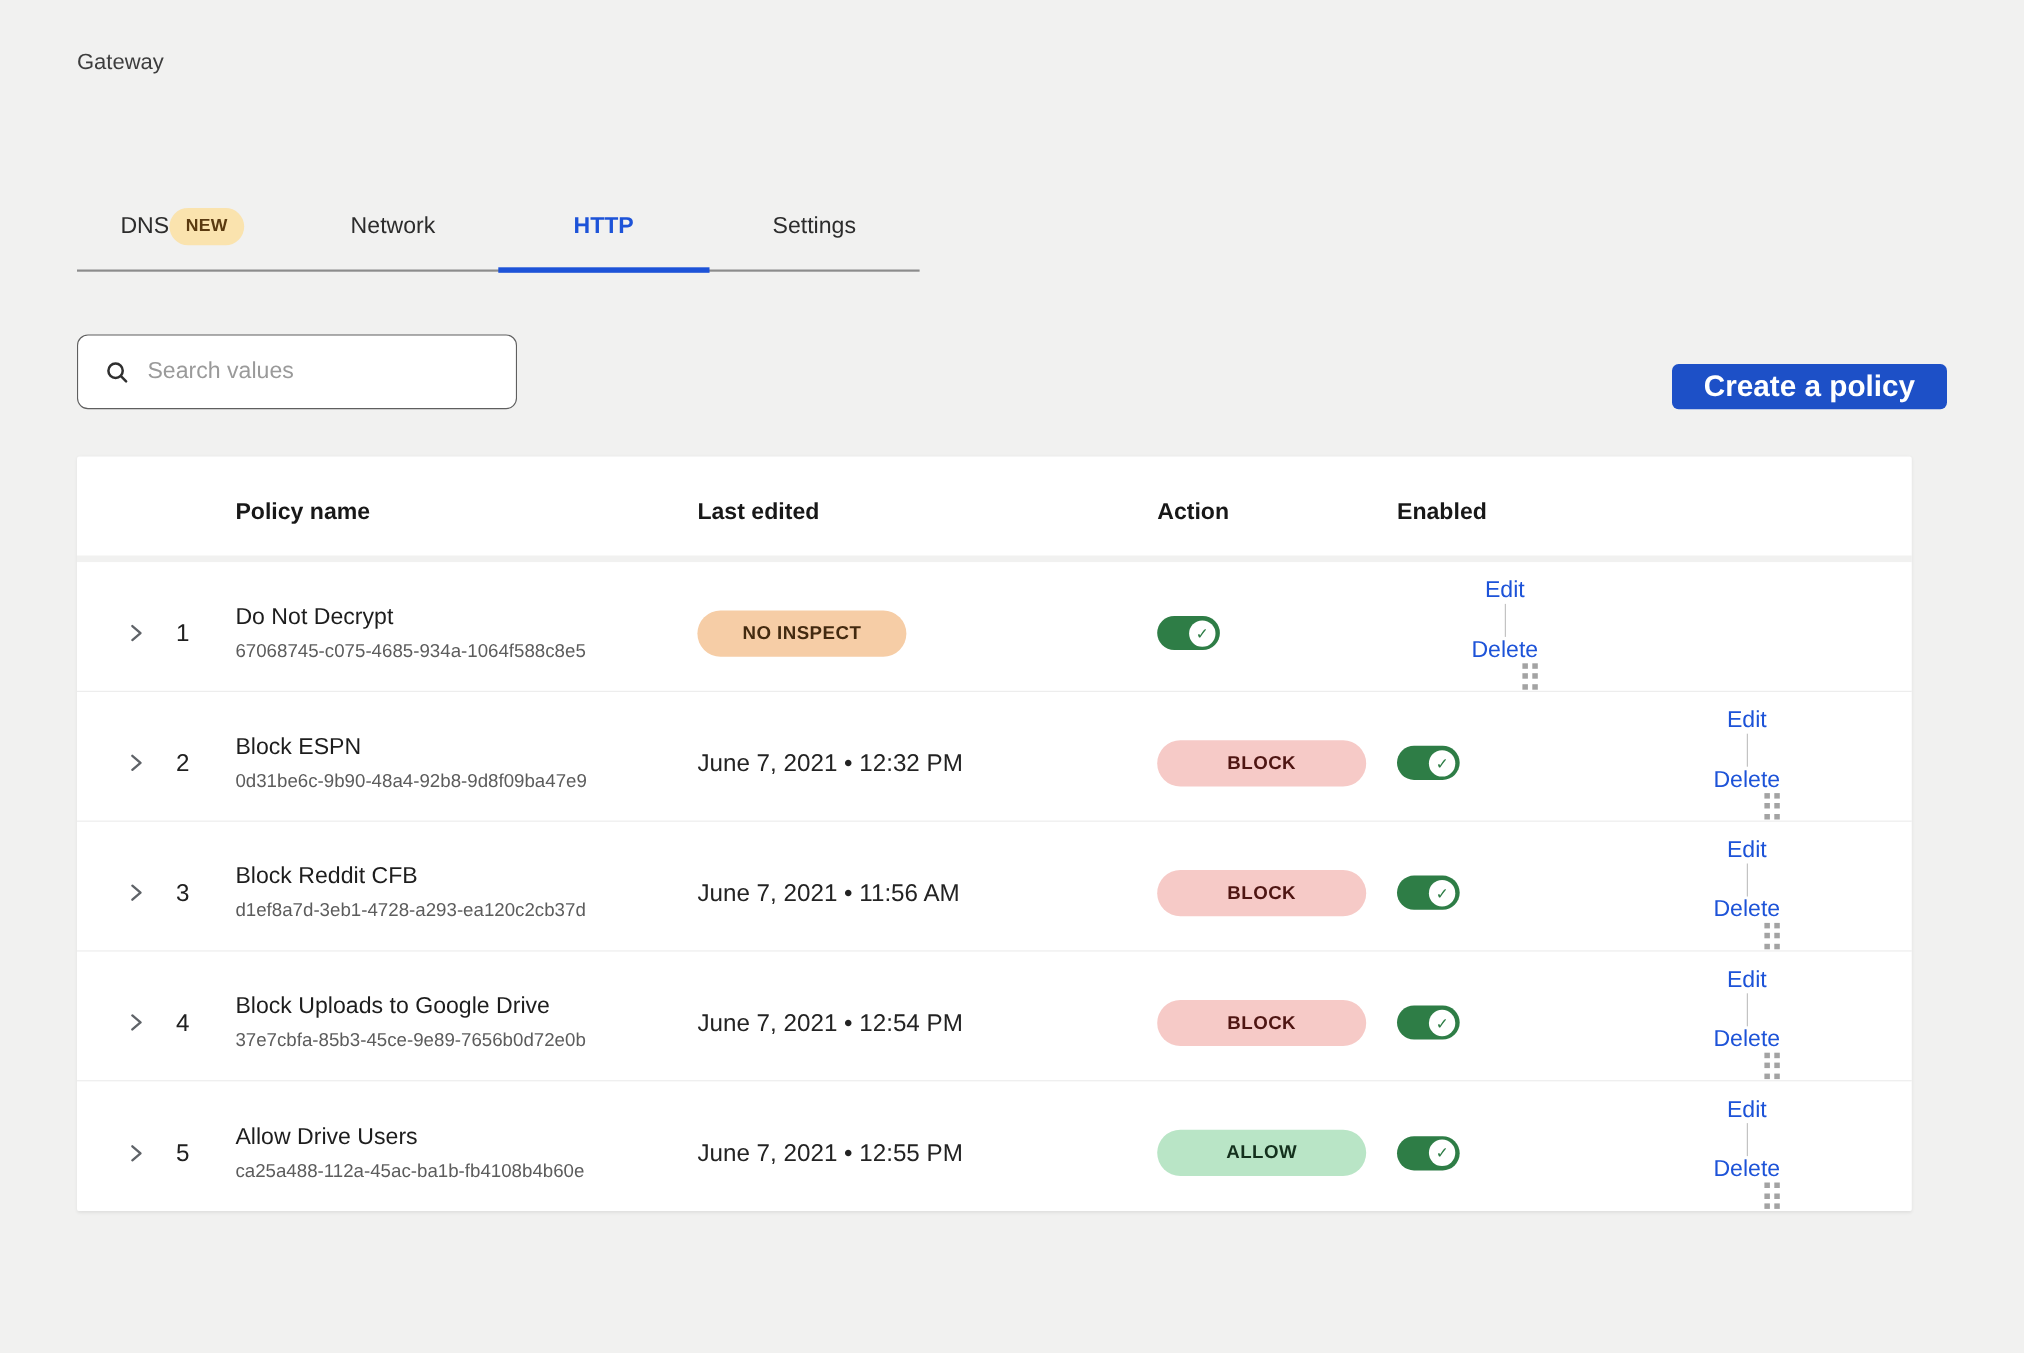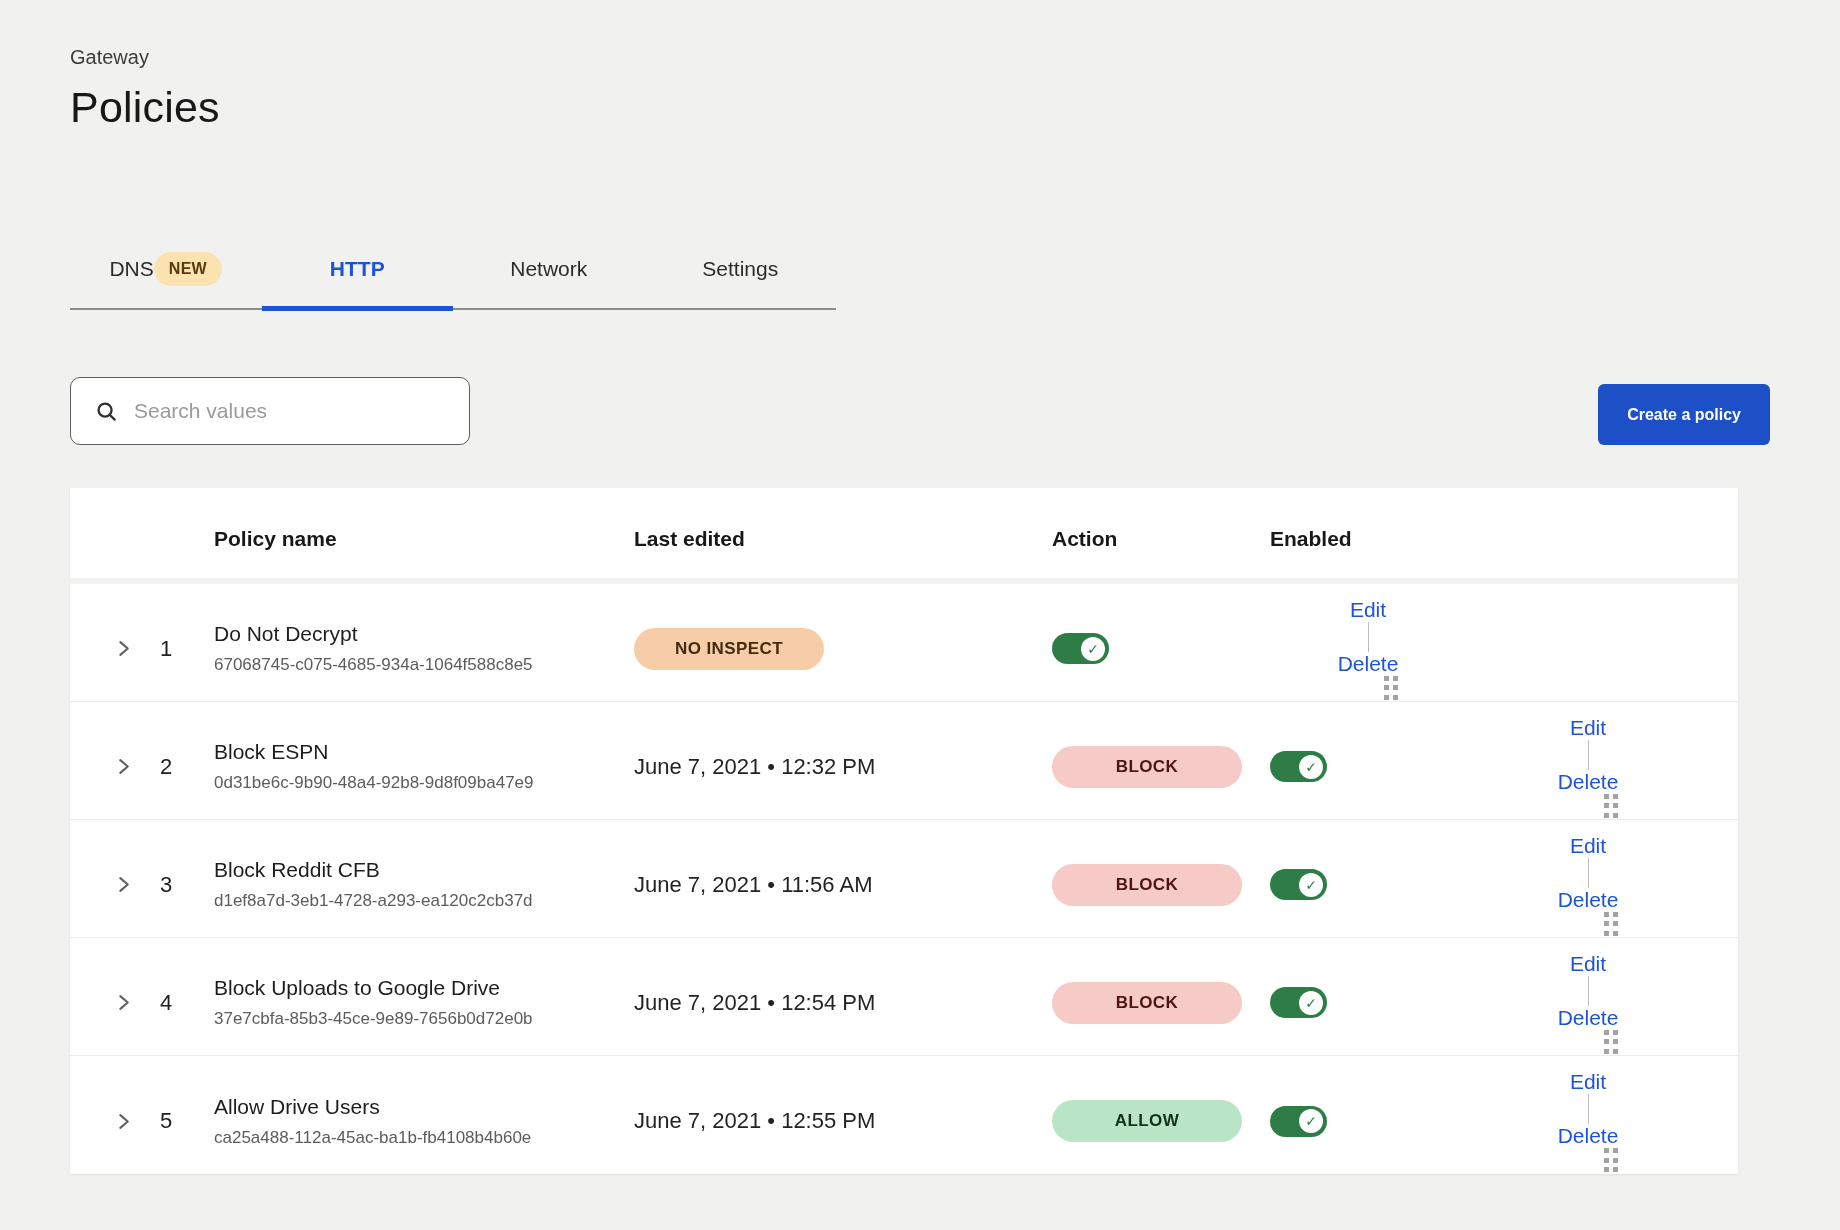--- a/index.html
+++ b/index.html
@@ -36,22 +36,22 @@
     width:400px; height:68px; background:#fff; border:1.5px solid #5f5f5f; border-radius:10px;
     display:flex; align-items:center; padding:0 18px 0 24px;
   }
   .search-box svg { flex:0 0 auto; }
   .search-box input {
     border:none; outline:none; flex:1; margin-left:16px; font-size:21px;
     font-family:inherit; color:#1f1f1f; background:transparent;
   }
   .search-box input::placeholder { color:#9a9a9a; }
   .create-btn {
-    margin-top:17px; height:61px; padding:0 29px; background:#1d50c7; color:#fff;
-    border:none; border-radius:6px; font-size:16px; font-weight:600;
+    margin-top:17px; height:41px; padding:0 29px; background:#1d50c7; color:#fff;
+    border:none; border-radius:6px; font-size:27px; font-weight:600;
     font-family:inherit; cursor:pointer;
   }
 
   
   .table-card {
     margin-top:43px; width:1668px; background:#fff; border-radius:2px;
     box-shadow:0 1px 3px rgba(0,0,0,.07);
   }
   .grid-row {
     display:grid;
@@ -94,32 +94,31 @@
     grid-auto-rows:5px; gap:4.5px; cursor:grab;
   }
   .drag-handle i { background:#a3a3a3; display:block; }
 </style>
 </head>
 <body>
 
 <div class="page">
 
   <div class="breadcrumb">Gateway</div>
-  <h1 class="page-title">Policies</h1>
 
   <div class="tabs">
     <div class="tab">
       <span>DNS</span>
       <span class="new-badge">NEW</span>
     </div>
+    <div class="tab">
+      <span>Network</span>
+    </div>
     <div class="tab active">
       <span>HTTP</span>
-    </div>
-    <div class="tab">
-      <span>Network</span>
     </div>
     <div class="tab">
       <span>Settings</span>
     </div>
   </div>
 
   <div class="toolbar">
     <div class="search-box">
       <svg width="23" height="23" viewBox="0 0 24 24" fill="none" stroke="#2f2f2f" stroke-width="2.4" stroke-linecap="round">
         <circle cx="10.5" cy="10.5" r="6.8"></circle>

